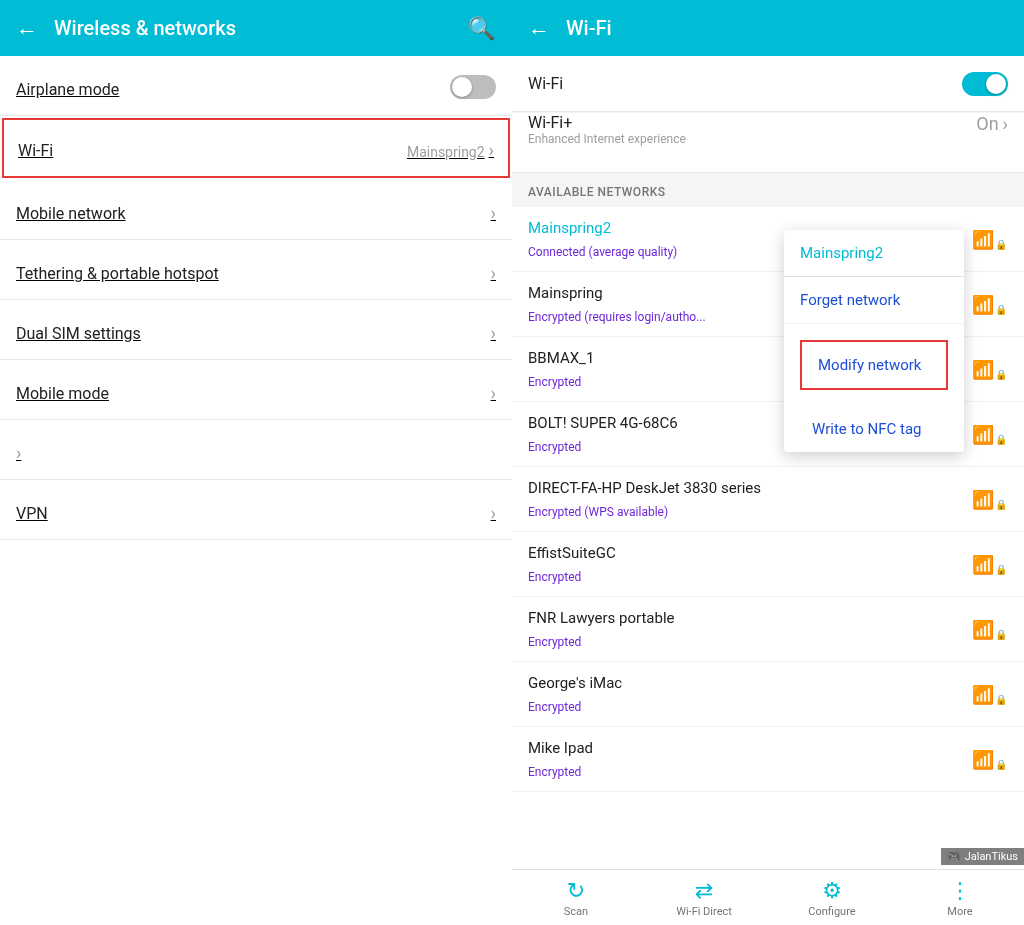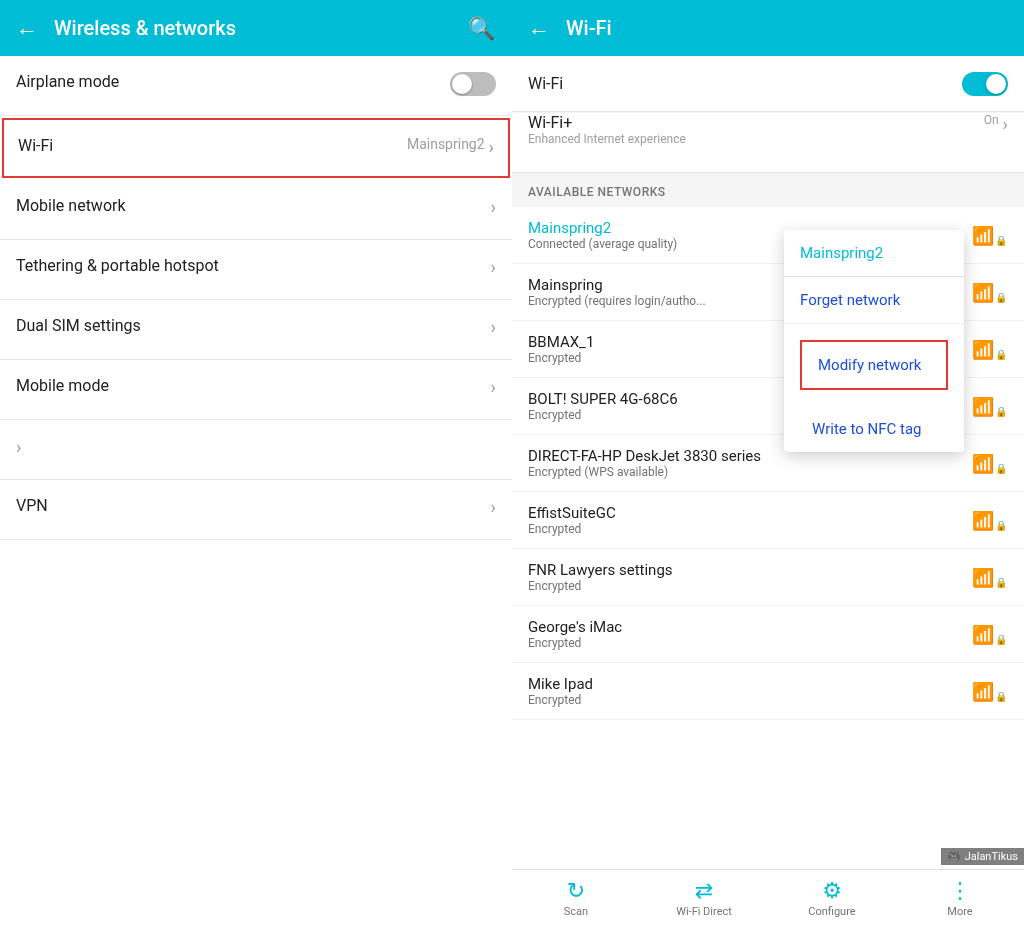--- a/index.html
+++ b/index.html
@@ -49,25 +49,26 @@
     }
 
     .settings-list {
       flex: 1;
       overflow-y: auto;
       background: #fff;
     }
 
     .settings-item {
       display: flex;
-      align-items: flex-start;
+      align-items: flex-end;
       padding: 16px 16px;
       border-bottom: 1px solid #e8e8e8;
       cursor: pointer;
       min-height: 60px;
+      text-decoration: underline;
     }
     .settings-item.highlighted {
       border: 2px solid #e53935;
       margin: 2px;
     }
     .settings-item-text {
       flex: 1;
     }
     .settings-item-label {
       font-size: 16px;
@@ -177,21 +178,21 @@
     }
     .wifi-plus-label {
       font-size: 16px;
       color: #212121;
     }
     .wifi-plus-sub {
       font-size: 12px;
       color: #9e9e9e;
     }
     .wifi-plus-on {
-      font-size: 12px;
+      font-size: 18px;
       color: #9e9e9e;
       margin-right: 4px;
     }
 
     .available-networks-header {
       padding: 12px 16px 8px;
       font-size: 12px;
       color: #757575;
       font-weight: 500;
       letter-spacing: 0.5px;
@@ -217,21 +218,22 @@
     }
     .network-name {
       font-size: 15px;
       color: #212121;
     }
     .network-name.connected {
       color: #00BCD4;
     }
     .network-status {
       font-size: 12px;
-      color: #737373;
+      color: #6d28d9;
+      margin-top: 8px;
     }
     .wifi-lock {
       display: flex;
       align-items: flex-end;
       gap: 1px;
     }
 
     
     .context-menu {
       position: absolute;
@@ -469,21 +471,21 @@
         <div class="network-status">Encrypted</div>
       </div>
       <div class="wifi-lock">
         <span style="font-size:18px; color:#9e9e9e;">📶</span>
         <span style="font-size:10px; color:#9e9e9e;">🔒</span>
       </div>
     </div>
 
     <div class="network-item">
       <div class="network-info">
-        <div class="network-name">FNR Lawyers settings</div>
+        <div class="network-name">FNR Lawyers portable</div>
         <div class="network-status">Encrypted</div>
       </div>
       <div class="wifi-lock">
         <span style="font-size:18px; color:#9e9e9e;">📶</span>
         <span style="font-size:10px; color:#9e9e9e;">🔒</span>
       </div>
     </div>
 
     <div class="network-item">
       <div class="network-info">

